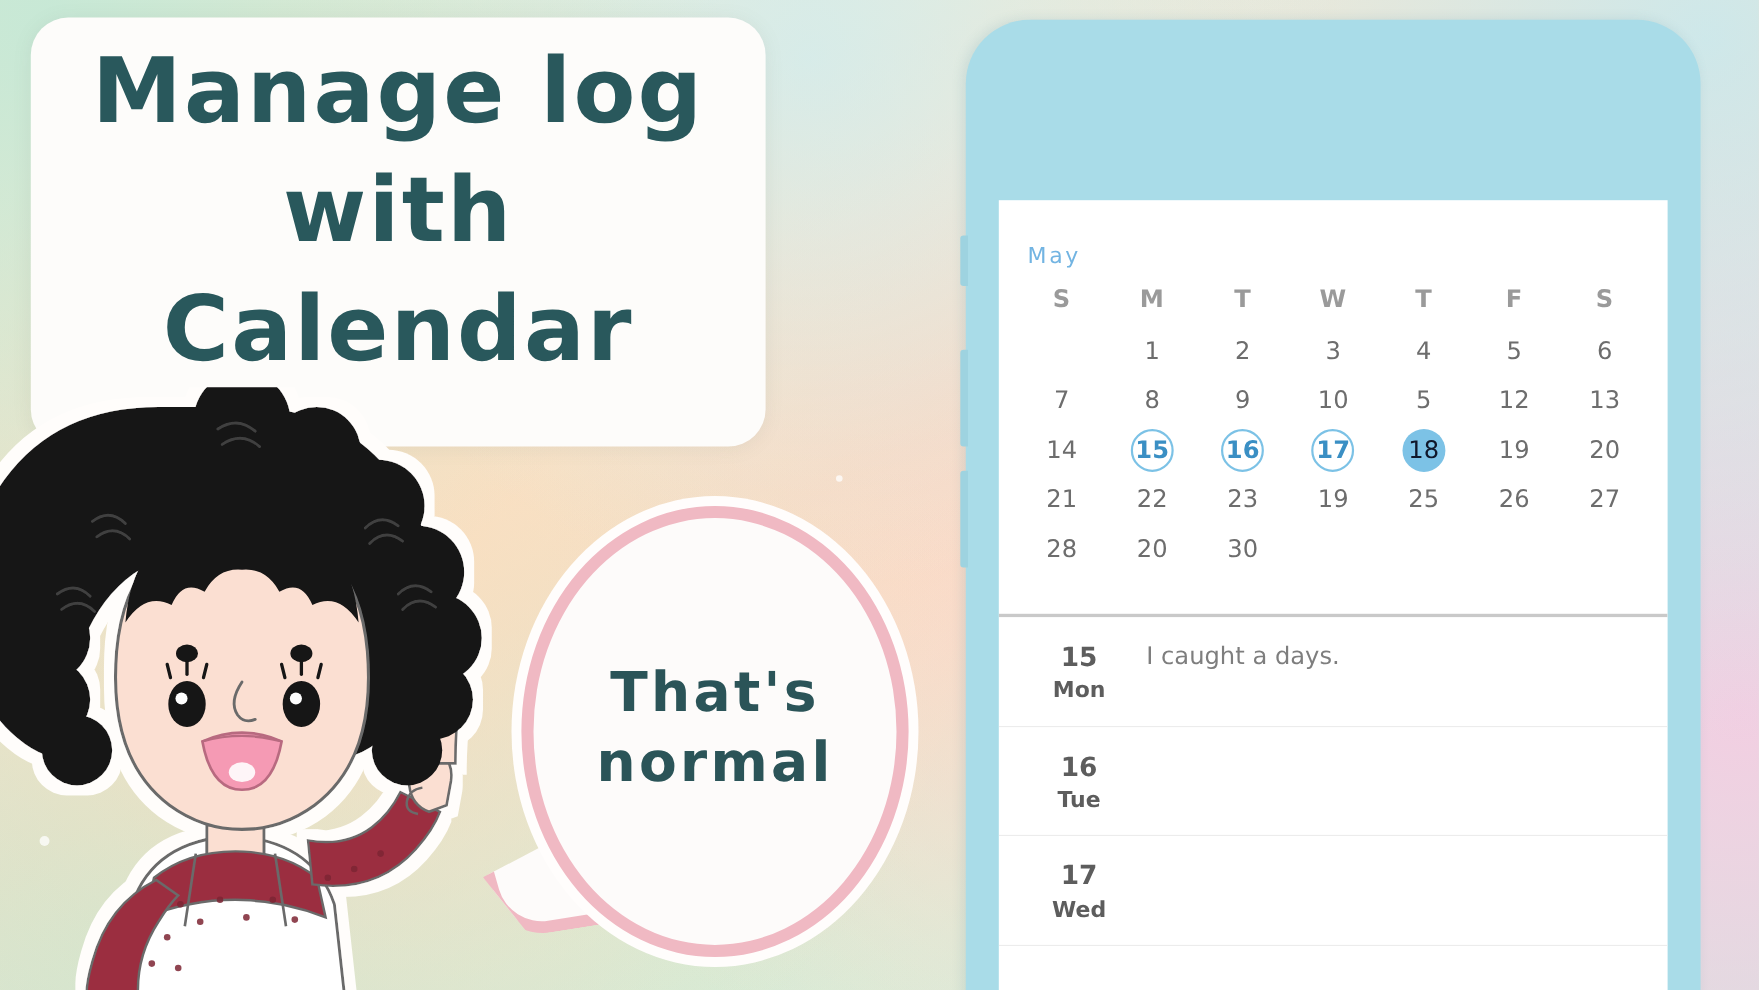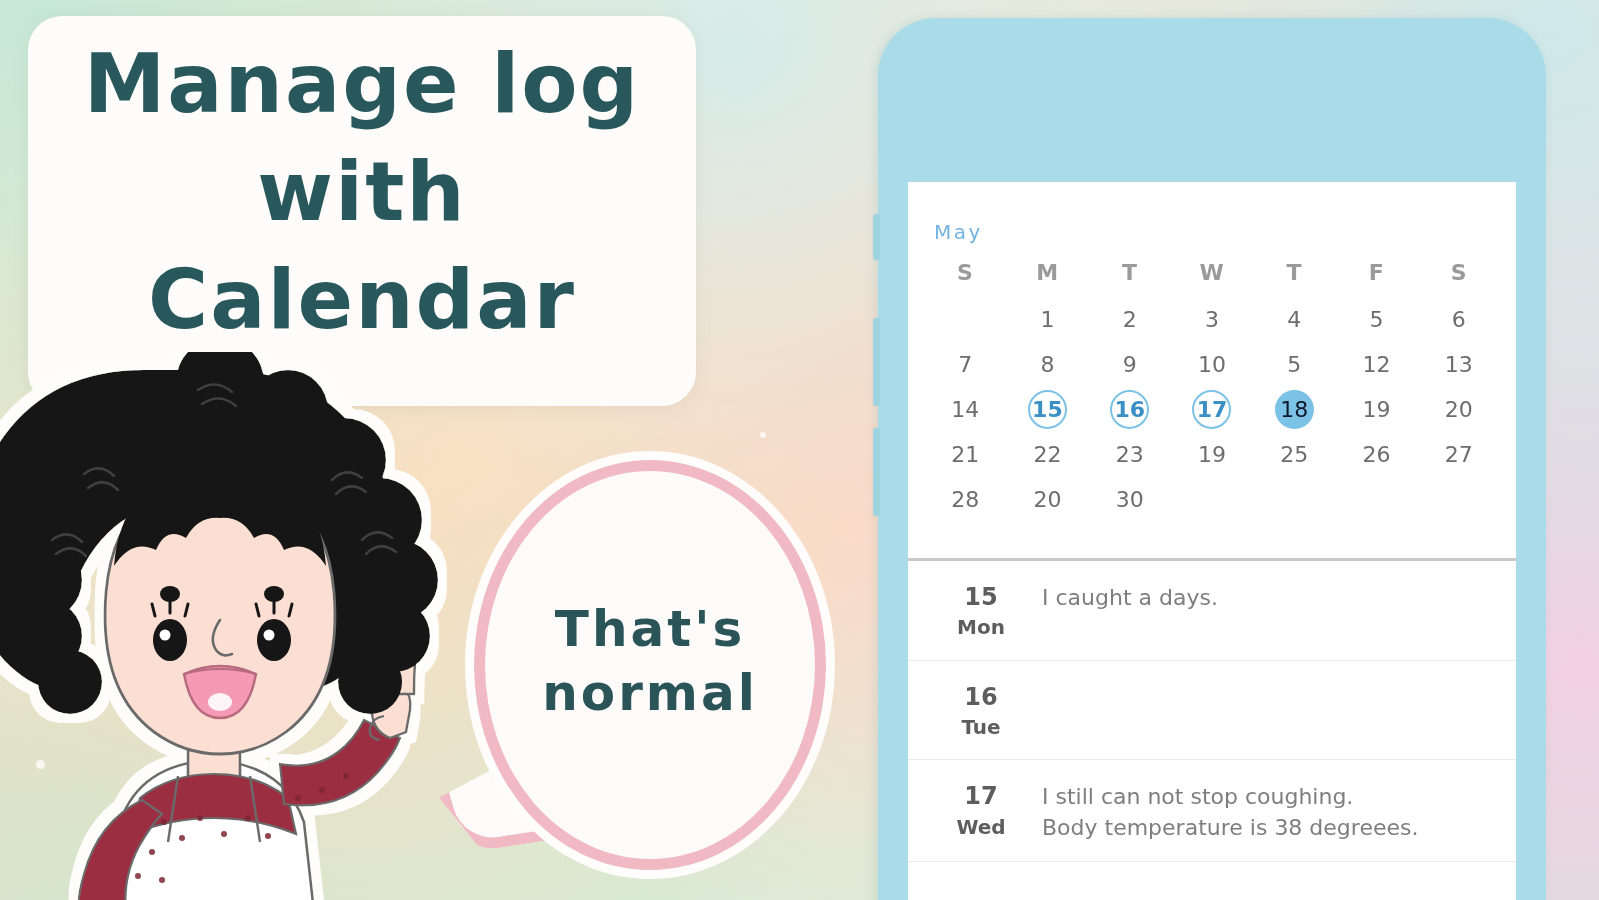--- a/index.html
+++ b/index.html
@@ -390,19 +390,17 @@
           <div class="log-date">
             <div>16</div>
             <div class="log-day">Tue</div>
           </div>
         </div>
         <div class="log-row">
           <div class="log-date">
             <div>17</div>
             <div class="log-day">Wed</div>
           </div>
-          <div class="log-body">I still can not stop coughing.
-Body temperature is 38 degreees.</div>
         </div>
       </div>
 
   </div>
 </div>
 
 </body></html>

